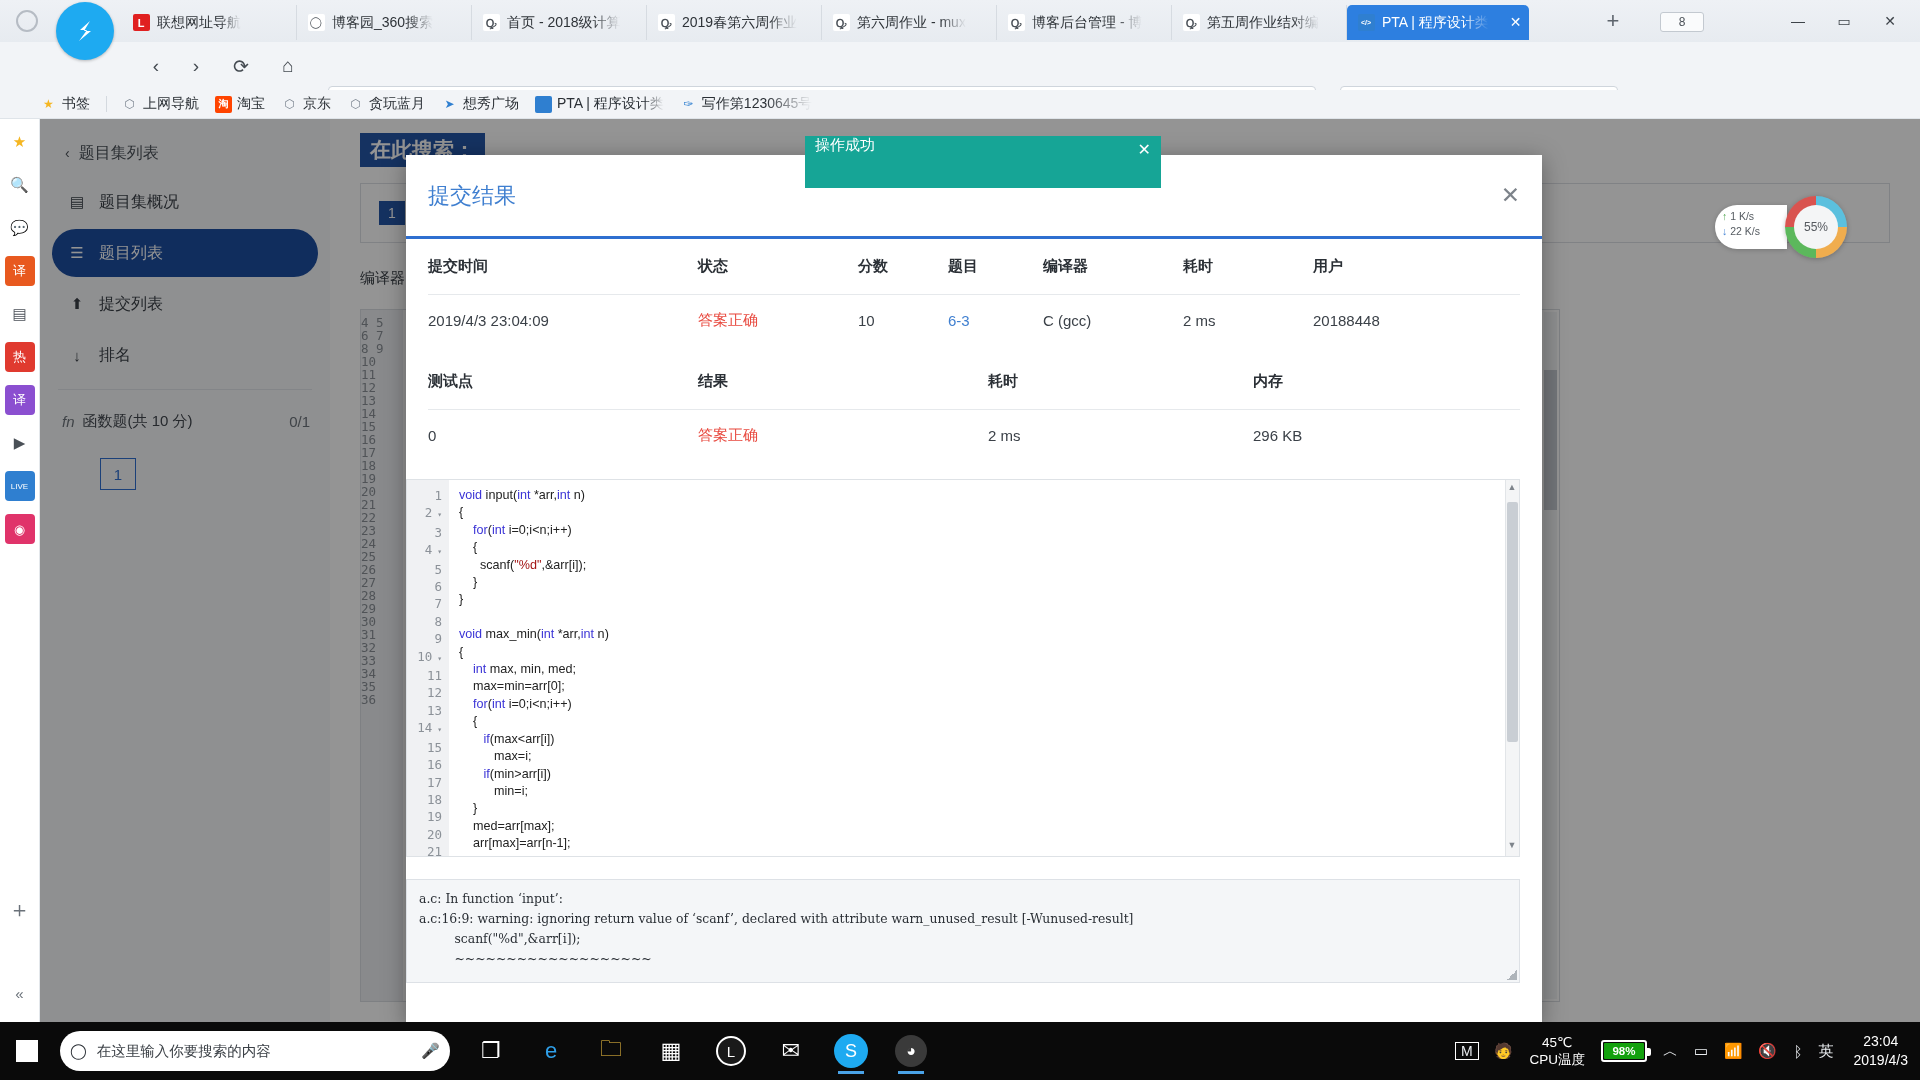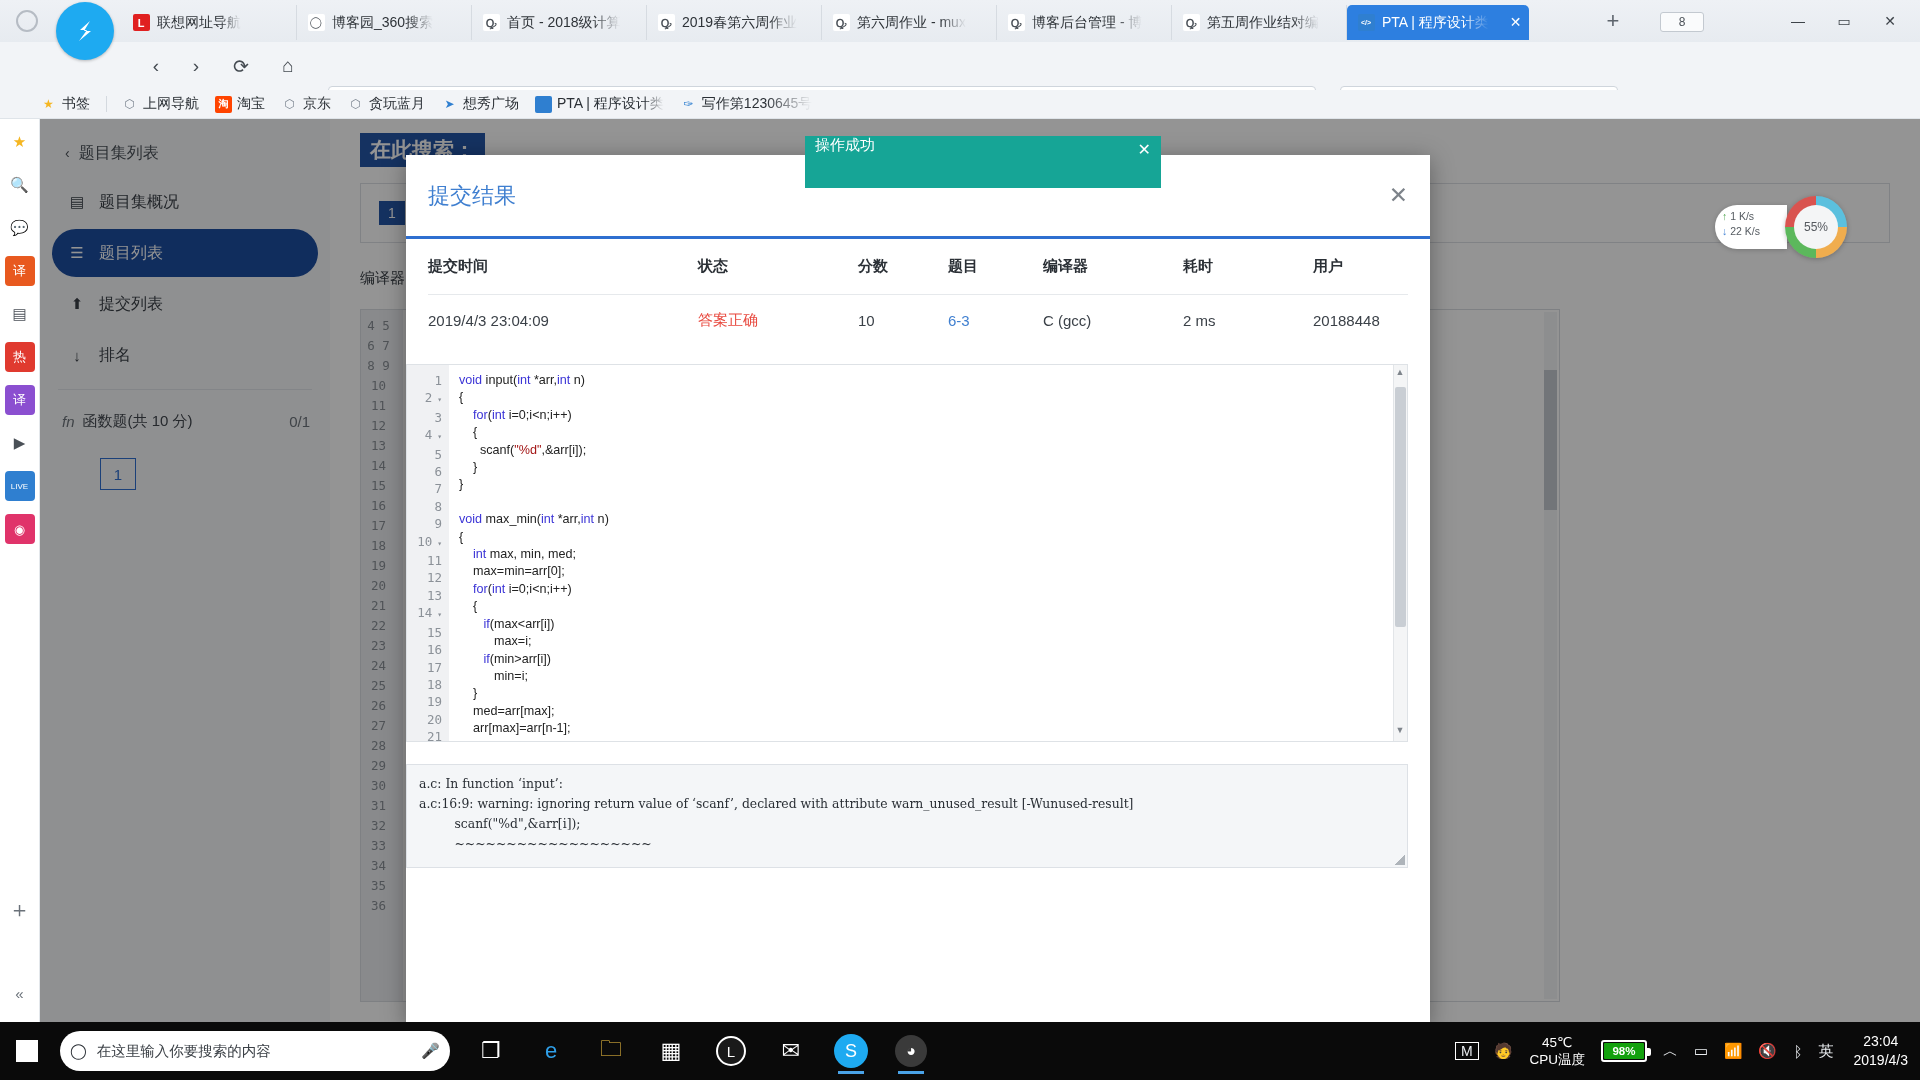--- a/index.html
+++ b/index.html
@@ -88,29 +88,29 @@
 
   .content { position:absolute; left:290px; top:0; right:0; bottom:0; background:#fff; padding:14px 30px; }
   .out-title { display:inline-block; background:#2556a8; color:#fff; font-size:21px; font-weight:bold;
                padding:3px 10px; }
   .out-box { margin-top:16px; border:1px solid #dde1e6; height:60px; display:flex; align-items:center; padding-left:18px; }
   .out-num { background:#2556a8; color:#fff; width:26px; height:24px; display:flex; align-items:center;
              justify-content:center; font-size:14px; }
   .compiler-lbl { margin-top:26px; font-size:15px; color:#3b4148; }
   .editor { position:absolute; left:320px; top:190px; width:1200px; bottom:20px; border:1px solid #d9dde2;
             background:#fff; display:flex; }
-  .gutter { width:42px; background:#eceef1; color:#8a9097; font-size:12.5px; text-align:center;
-            padding:6px 7px 0 0; line-height:20px; font-family:"DejaVu Sans Mono", monospace; }
+  .gutter { width:42px; background:#eceef1; color:#8a9097; font-size:12.5px; text-align:left;
+            padding:6px 7px 0 0; line-height:13px; font-family:"DejaVu Sans Mono", monospace; }
   .editor-scroll { position:absolute; right:2px; top:2px; width:13px; bottom:2px; background:#f3f4f6; }
   .editor-thumb { position:absolute; right:2px; top:60px; width:13px; height:140px; background:#c5cad0; }
 
   .dim { position:absolute; left:40px; top:119px; width:1880px; height:903px; background:rgba(0,0,0,.42); }
 
   
-  .modal { position:absolute; left:406px; top:155px; width:1024px; height:870px; background:#fff;
+  .modal { position:absolute; left:406px; top:155px; width:1136px; height:870px; background:#fff;
            box-shadow:0 4px 22px rgba(0,0,0,.35); }
   .modal-head { height:84px; border-bottom:3px solid #2f6fd0; display:flex; align-items:center; padding:0 22px; }
   .modal-title { font-size:22px; color:#3f7fd0; }
   .modal-x { margin-left:auto; font-size:23px; color:#7d838a; }
 
   .mtable { width:100%; border-collapse:collapse; }
   .mtable th { font-size:15px; color:#2b3036; font-weight:bold; padding:18px 0; text-align:left; }
   .mtable td { font-size:15px; color:#3b4148; padding:16px 0; border-top:1px solid #e6e9ec; }
   .mtable .c-ok { color:#e8493f; }
   .mtable .c-link { color:#3f7fd0; }
@@ -468,20 +468,38 @@
           <td class="c-ok">答案正确</td>
           <td>10</td>
           <td class="c-link">6-3</td>
           <td>C (gcc)</td>
           <td>2 ms</td>
           <td>20188448</td>
         </tr>
           </tbody>
       </table>
 
+      <table class="mtable" style="margin-top:8px">
+        <thead>
+            <tr>
+          <th style="width:270px">测试点</th>
+          <th style="width:290px">结果</th>
+          <th style="width:265px">耗时</th>
+          <th>内存</th>
+        </tr>
+          </thead>
+        <tbody>
+            <tr>
+          <td>0</td>
+          <td class="c-ok">答案正确</td>
+          <td>2 ms</td>
+          <td>296 KB</td>
+        </tr>
+          </tbody>
+      </table>
     </div>
 
     <div style="display:flex; margin-top:14px;">
       <div class="code-panel" style="flex:1">
         <div class="code-gutter" id="code-gutter">1<br>2<span style="font-size:8px"> ▾</span><br>3<br>4<span style="font-size:8px"> ▾</span><br>5<br>6<br>7<br>8<br>9<br>10<span style="font-size:8px"> ▾</span><br>11<br>12<br>13<br>14<span style="font-size:8px"> ▾</span><br>15<br>16<br>17<br>18<br>19<br>20<br>21<br>22</div>
         <div class="code-body" id="code-body"><span class="kw">void</span> input(<span class="kw">int</span> *arr,<span class="kw">int</span> n)
 {
     <span class="kw">for</span>(<span class="kw">int</span> i=0;i&lt;n;i++)
     {
       scanf(<span class="st">"%d"</span>,&amp;arr[i]);

